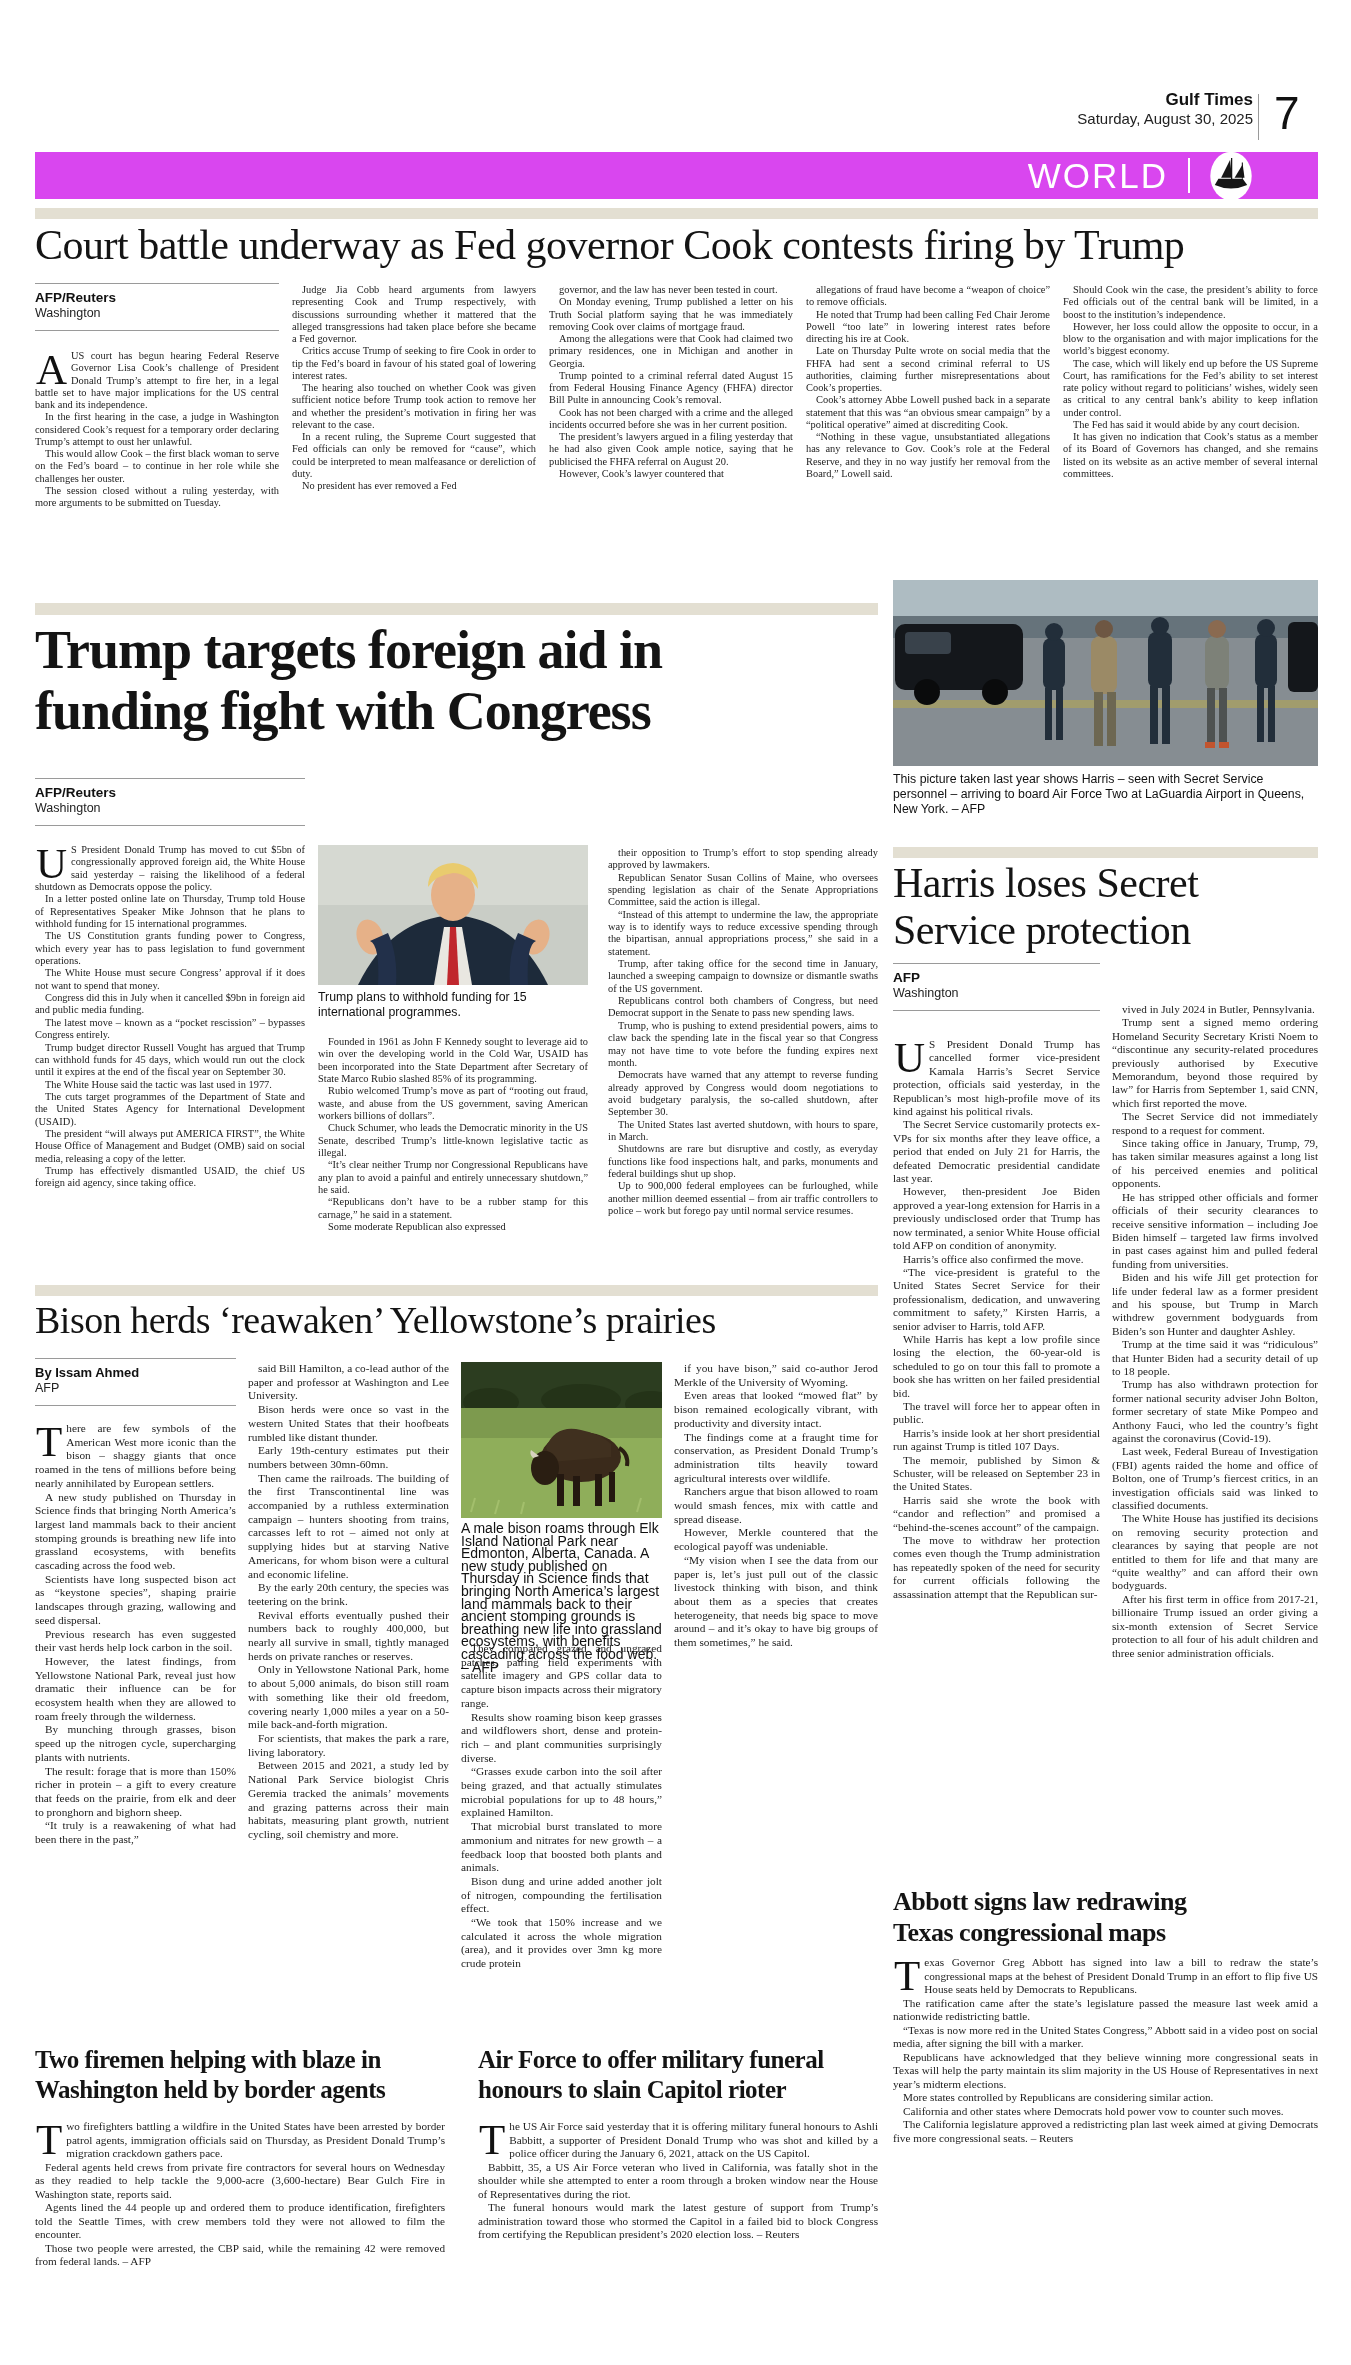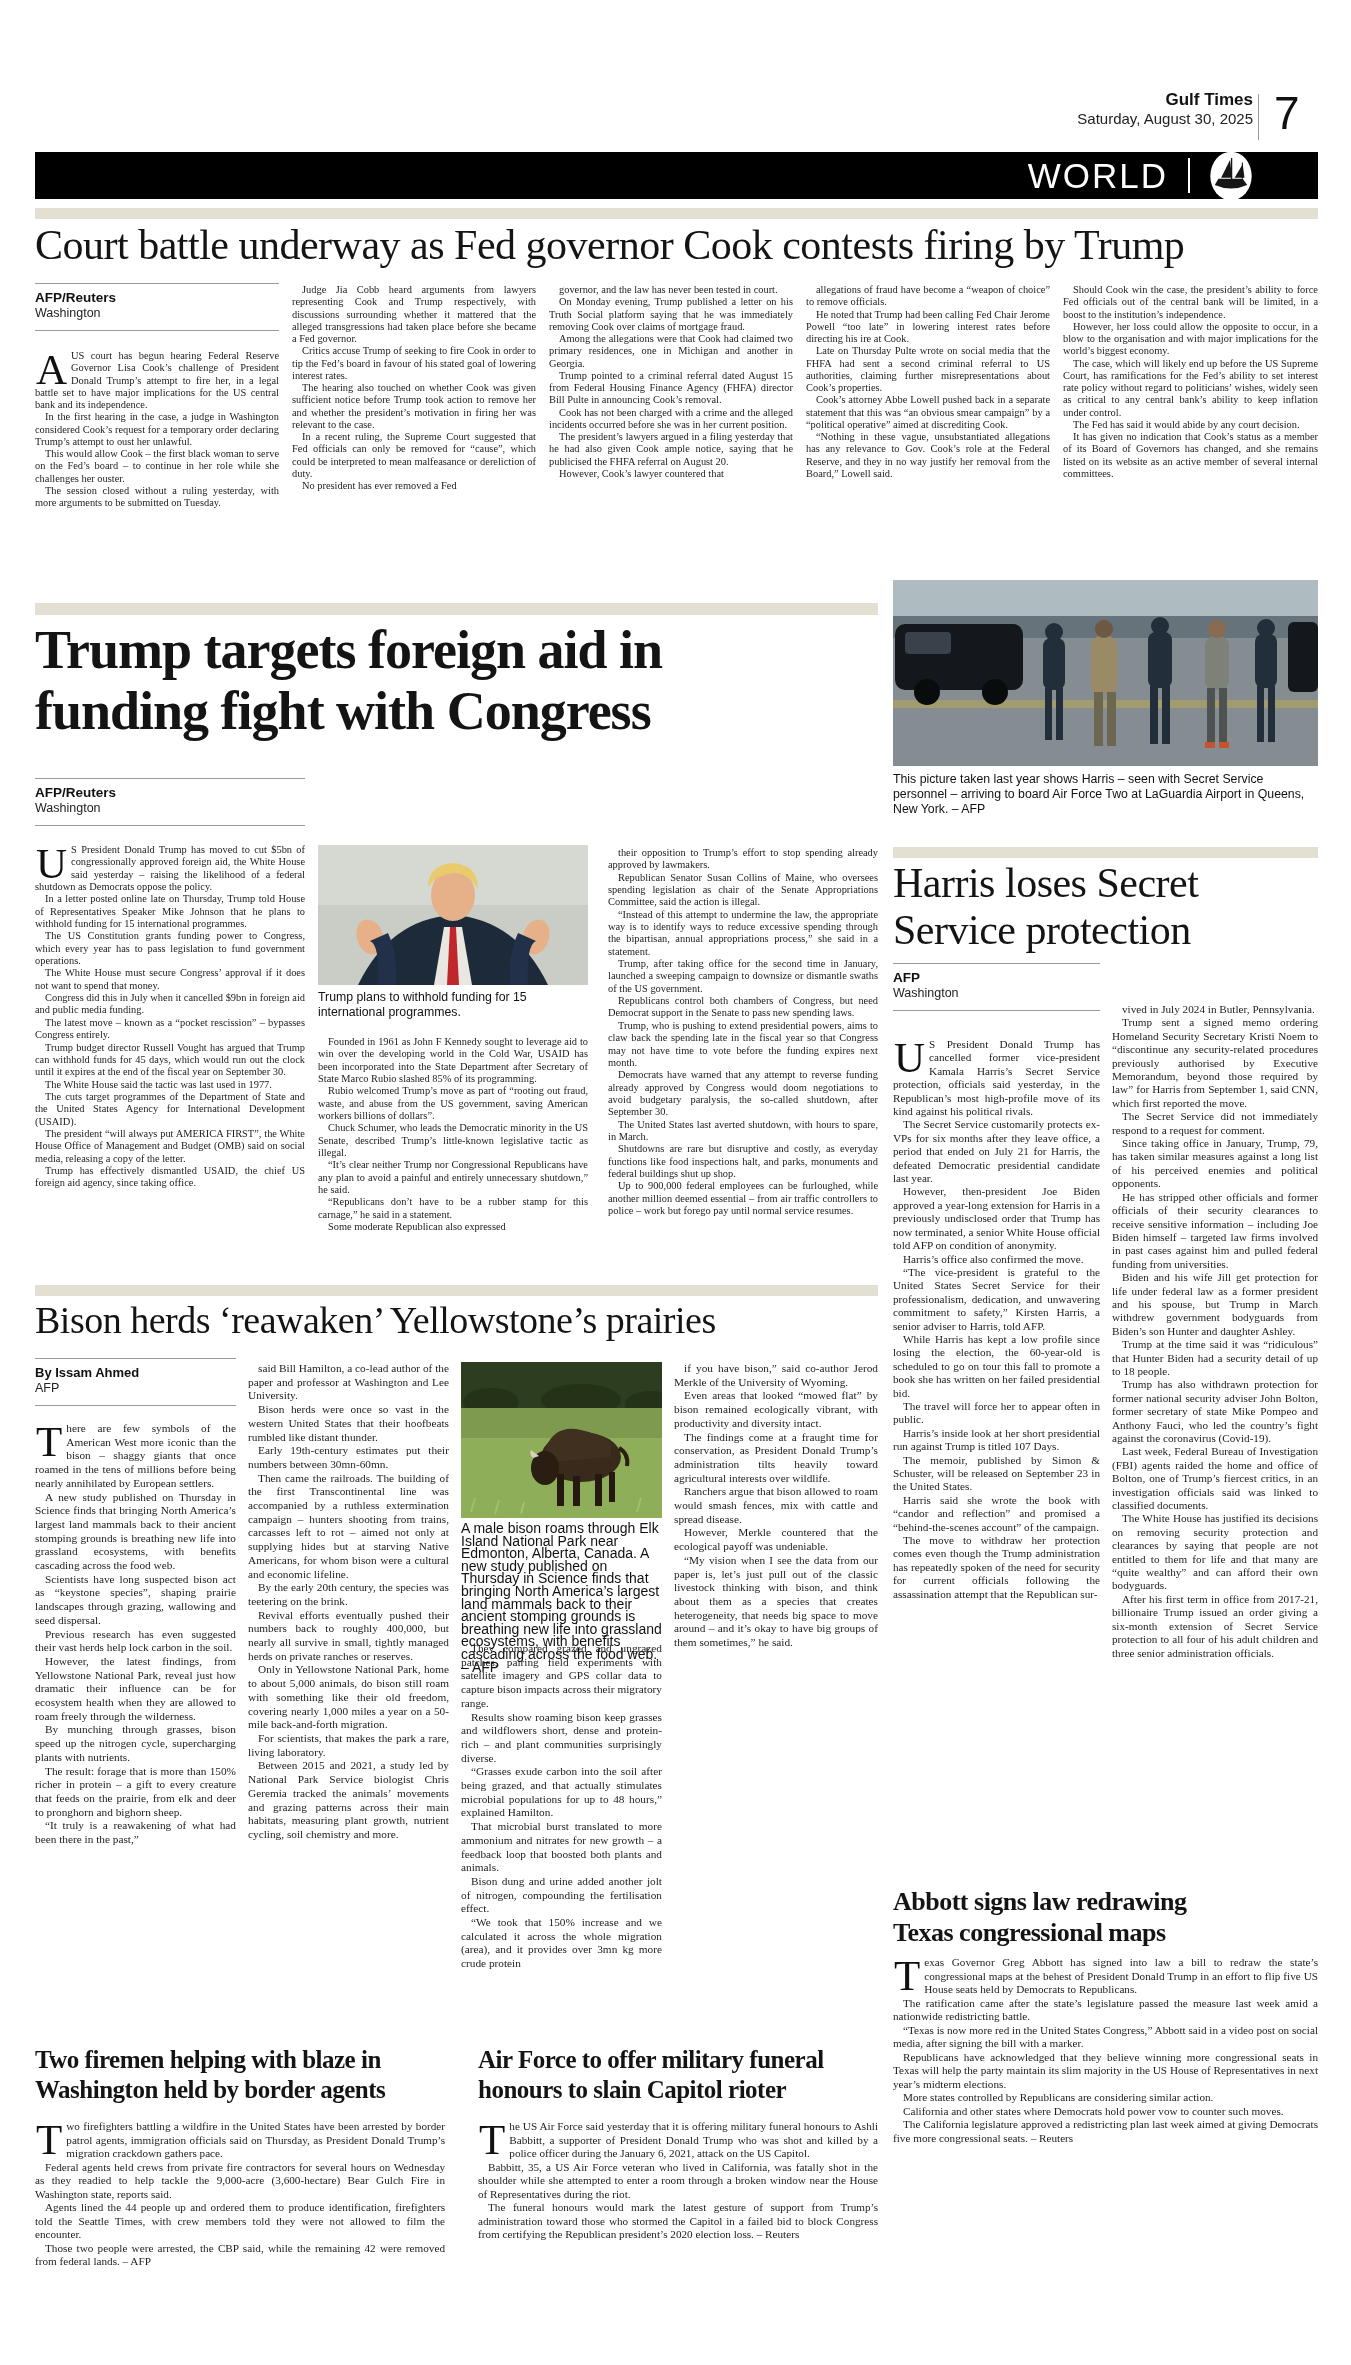--- a/index.html
+++ b/index.html
@@ -5,21 +5,21 @@
   html,body{margin:0;padding:0;background:#ffffff;}
   .page{position:relative;width:1351px;height:2365px;background:#ffffff;overflow:hidden;
         font-family:"Liberation Serif",serif;color:#1c1c1c;padding-left:6px;}
   .abs{position:absolute;}
   
   #mh-name{right:104px;top:90px;font-family:"Liberation Sans",sans-serif;font-weight:bold;font-size:17px;color:#111;}
   #mh-date{right:104px;top:110px;font-family:Liberation Sans, sans-serif;font-size:15px;color:#222;}
   #mh-div{left:1258px;top:94px;width:1px;height:46px;background:#9a9a9a;}
   #mh-page{left:1274px;top:86px;font-family:"Liberation Sans",sans-serif;font-size:46px;font-weight:400;color:#111;}
   
-  #banner{left:35px;top:152px;width:1283px;height:47px;background:#000000;}
+  #banner{left:35px;top:152px;width:1283px;height:47px;background:#d946ef;}
   #banner .sect{position:absolute;right:150px;top:4px;color:#fff;font-family:"Liberation Sans",sans-serif;
                 font-weight:300;font-size:35px;letter-spacing:2px;}
   #banner .vdiv{position:absolute;right:128px;top:6px;width:2px;height:35px;background:#fff;}
   #banner .logo{position:absolute;right:60px;top:-3px;width:54px;height:54px;}
   
   .bar{background:#e3dfd2;}
   .headline{font-family:"Liberation Serif",serif;color:#141414;letter-spacing:-0.5px;}
   .byline{position:absolute;border-top:1px solid #9a9a9a;border-bottom:1px solid #9a9a9a;padding:6px 0 10px;}
   .byline .agency{font-family:"Liberation Sans",sans-serif;font-weight:bold;font-size:13.5px;color:#111;}
   .byline .loc{font-family:"Liberation Sans",sans-serif;font-size:12.5px;color:#222;margin-top:1px;}

